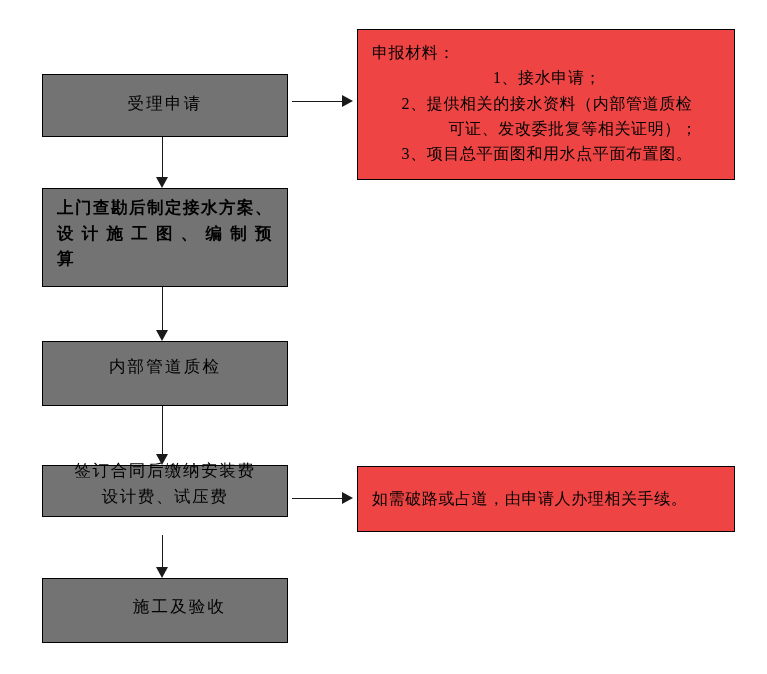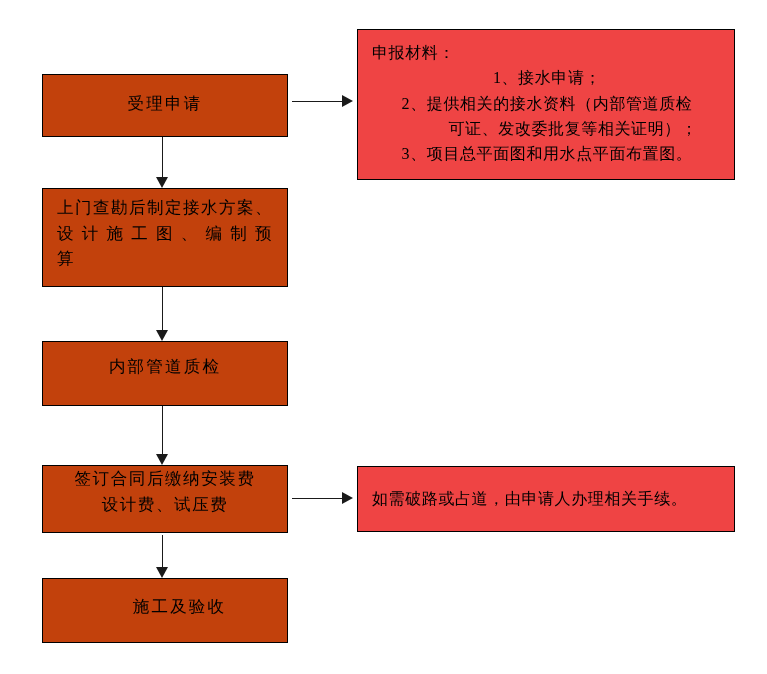--- a/index.html
+++ b/index.html
@@ -15,57 +15,57 @@
     position: relative;
     width: 767px;
     height: 674px;
     background: #ffffff;
     overflow: hidden;
   }
   .node {
     position: absolute;
     box-sizing: border-box;
     border: 1.6px solid #000000;
-    background: #c2410c;
+    background: #737373;
     display: flex;
     align-items: center;
     justify-content: center;
   }
   .node-label {
     font-size: 16.5px;
     line-height: 1.55;
     text-align: center;
     letter-spacing: 2.2px;
     white-space: pre-line;
     padding: 0 8px;
   }
   
   #node-accept-application      { left: 42px;  top: 74px;  width: 246px; height: 63px; }
   #node-accept-application .node-label { position: relative; top: -2px; }
 
   #node-survey-design           { left: 42px;  top: 188px; width: 246px; height: 99px;
-                                  align-items: flex-start; justify-content: flex-start; }
+                                  align-items: flex-start; justify-content: flex-start; font-weight: bold; }
   #node-survey-design .node-label {
     text-align: justify;
     text-align-last: justify;
     padding: 6px 14px 0 14px;
     width: 100%;
     box-sizing: border-box;
     letter-spacing: 1.5px;
   }
   #node-survey-design .lastline {
     display: block;
     text-align: left;
     text-align-last: left;
   }
 
   #node-internal-inspection     { left: 42px;  top: 341px; width: 246px; height: 65px; }
   #node-internal-inspection .node-label { position: relative; top: -6px; font-family: Liberation Mono, monospace; }
 
-  #node-contract-fees           { left: 42px;  top: 465px; width: 246px; height: 68px; }
+  #node-contract-fees           { left: 42px;  top: 465px; width: 246px; height: 52px; }
   #node-contract-fees .node-label { position: relative; top: -7px; letter-spacing: 1.6px; }
 
   #node-construction-acceptance { left: 42px;  top: 578px; width: 246px; height: 65px; padding-left: 29px; }
   #node-construction-acceptance .node-label { position: relative; top: -4px; }
 
   
   .note {
     position: absolute;
     box-sizing: border-box;
     border: 1.6px solid #000000;

